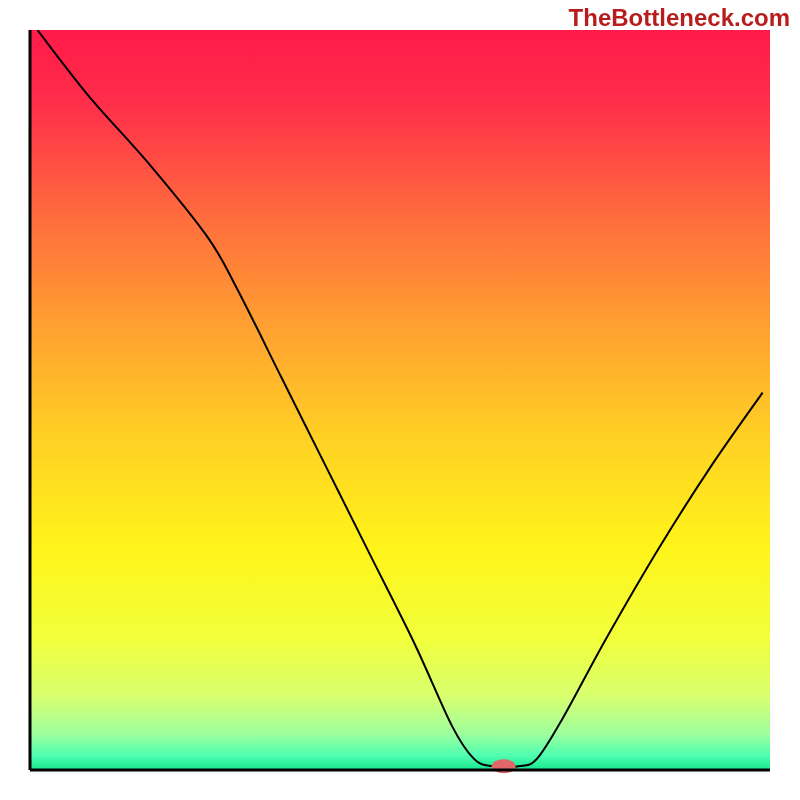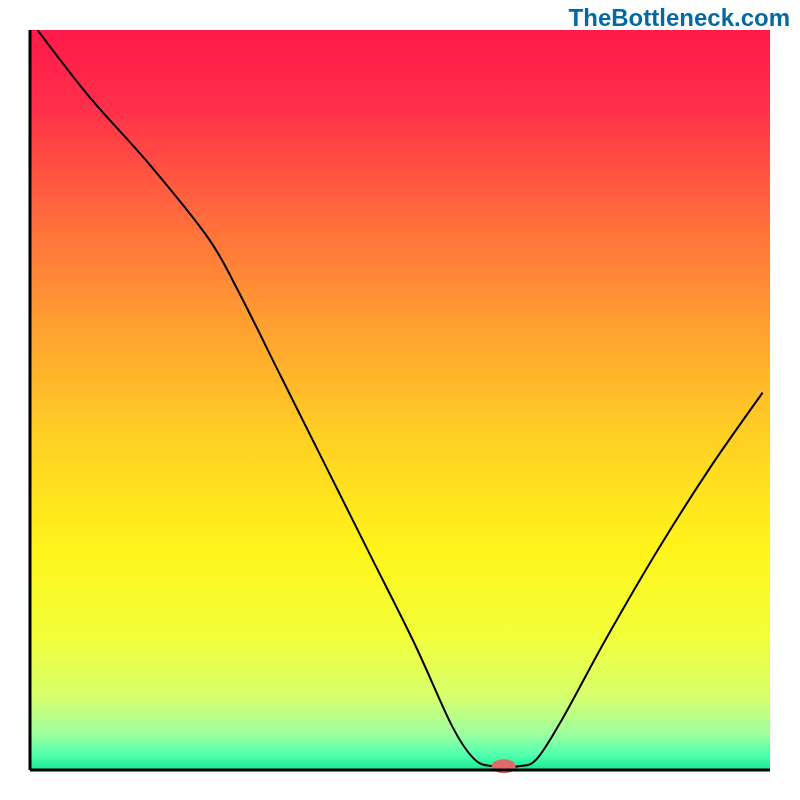--- a/index.html
+++ b/index.html
@@ -14,21 +14,21 @@
     position: relative;
     width: 800px;
     height: 800px;
   }
   .watermark {
     position: absolute;
     top: 4px;
     right: 10px;
     font-size: 24px;
     font-weight: bold;
-    color: #0369a1;
+    color: #b91c1c;
     z-index: 10;
   }
   svg.chart {
     position: absolute;
     top: 0;
     left: 0;
   }
 </style>
 </head>
 <body>

